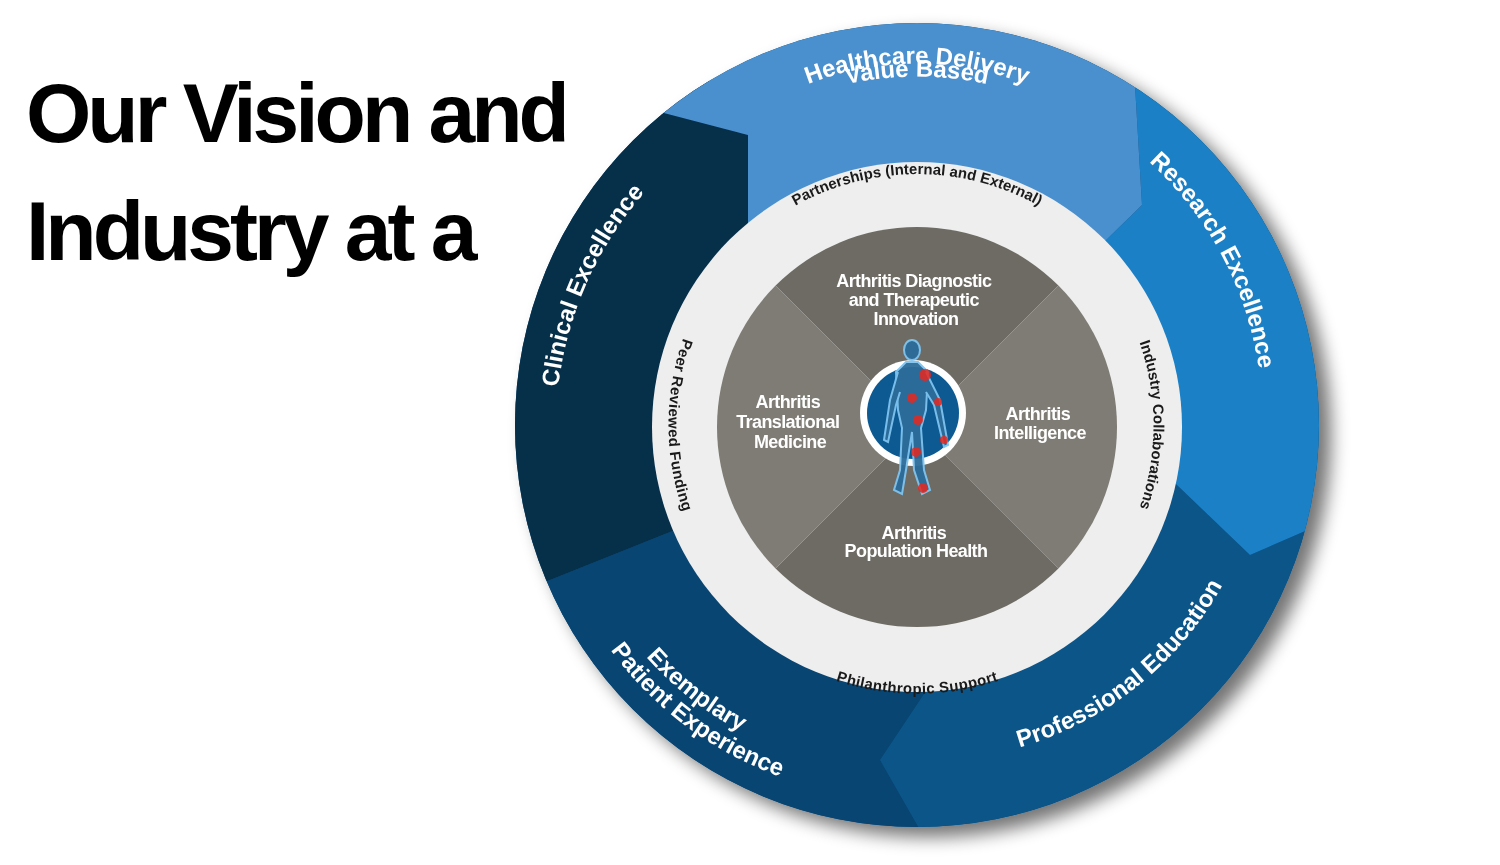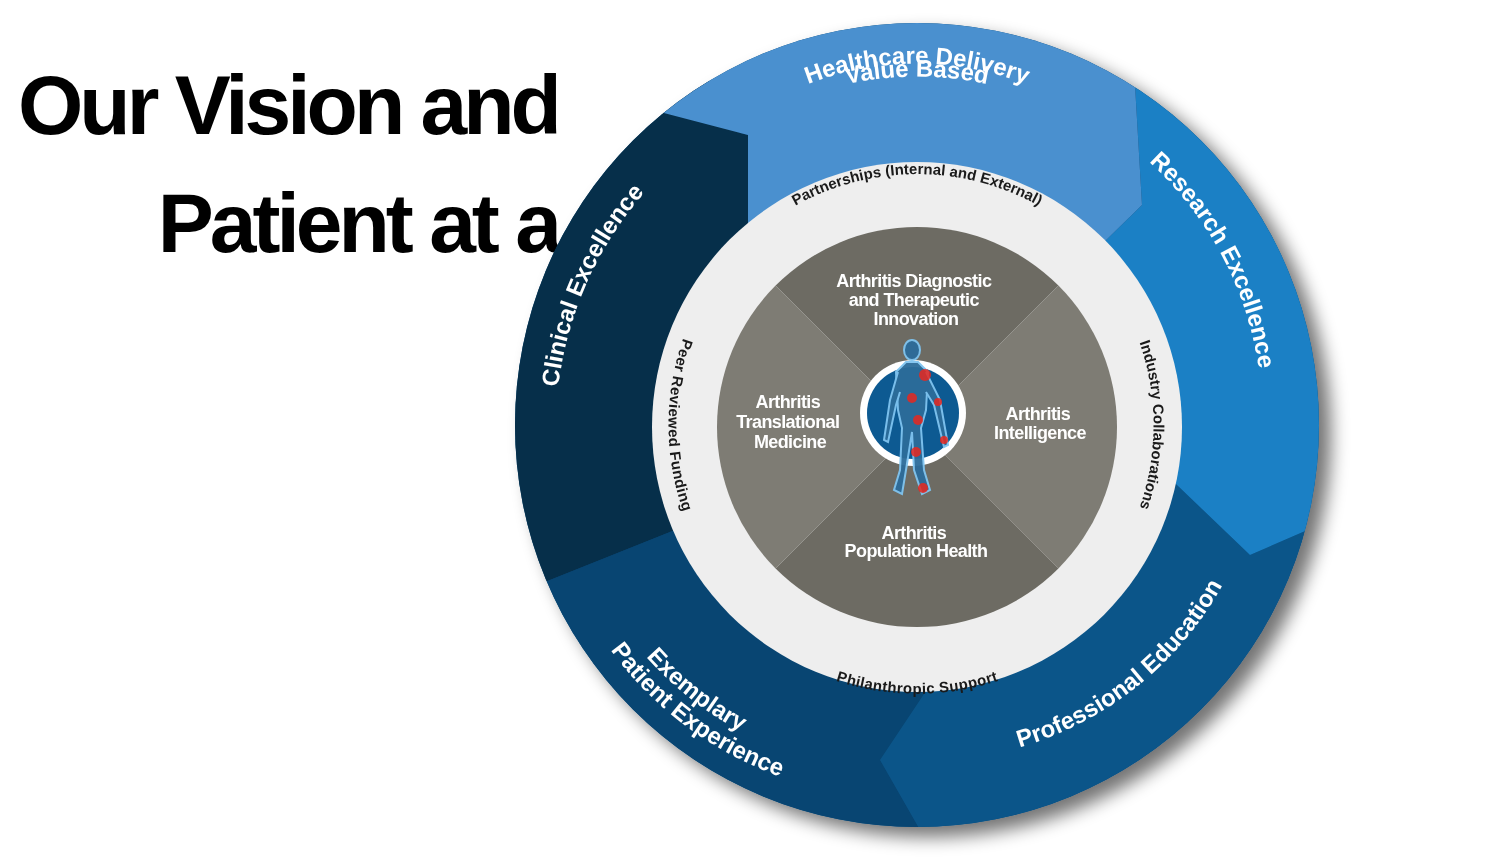--- a/index.html
+++ b/index.html
@@ -1,29 +1,29 @@
 <!DOCTYPE html>
 <html><head>
 <meta charset="utf-8">
 <style>
   html, body { margin:0; padding:0; background:#ffffff; }
   body { width:1500px; height:865px; position:relative; overflow:hidden; font-family:"Liberation Sans", sans-serif; }
-  .title { position:absolute; left:18px; top:46px; margin:0; font-family:"Liberation Sans", sans-serif; font-weight:bold; font-size:84px; line-height:118px; letter-spacing:-4px; color:#000;text-align:right; }
+  .title { position:absolute; left:18px; top:46px; margin:8px; font-family:"Liberation Sans", sans-serif; font-weight:bold; font-size:84px; line-height:118px; letter-spacing:-4px; color:#000; }
   .title span { display:block; }
   svg.wheel { position:absolute; left:0; top:0; }
   .outer-label { font-family:"Liberation Sans", sans-serif; font-weight:bold; font-size:24px; fill:#ffffff; }
   .ring-label { font-family:"Liberation Sans", sans-serif; font-weight:bold; font-size:15px; fill:#1a1a1a; }
   .inner-label { font-family:"Liberation Sans", sans-serif; font-weight:bold; font-size:18px; fill:#ffffff; letter-spacing:-0.6px; }
 </style>
 </head>
 <body>
 
 <h1 class="title">
   <span>Our Vision and</span>
-  <span>Patient at a</span>
+  <span>Industry at a</span>
 </h1>
 
 <svg class="wheel" width="1500" height="865" viewBox="0 0 1500 865">
   <defs>
     <filter id="shadow" x="-20%" y="-20%" width="140%" height="140%">
       <feGaussianBlur in="SourceAlpha" stdDeviation="9"></feGaussianBlur>
       <feOffset dx="12" dy="10" result="ob"></feOffset>
       <feComponentTransfer>
           <feFuncA type="linear" slope="0.55"></feFuncA>
         </feComponentTransfer>

